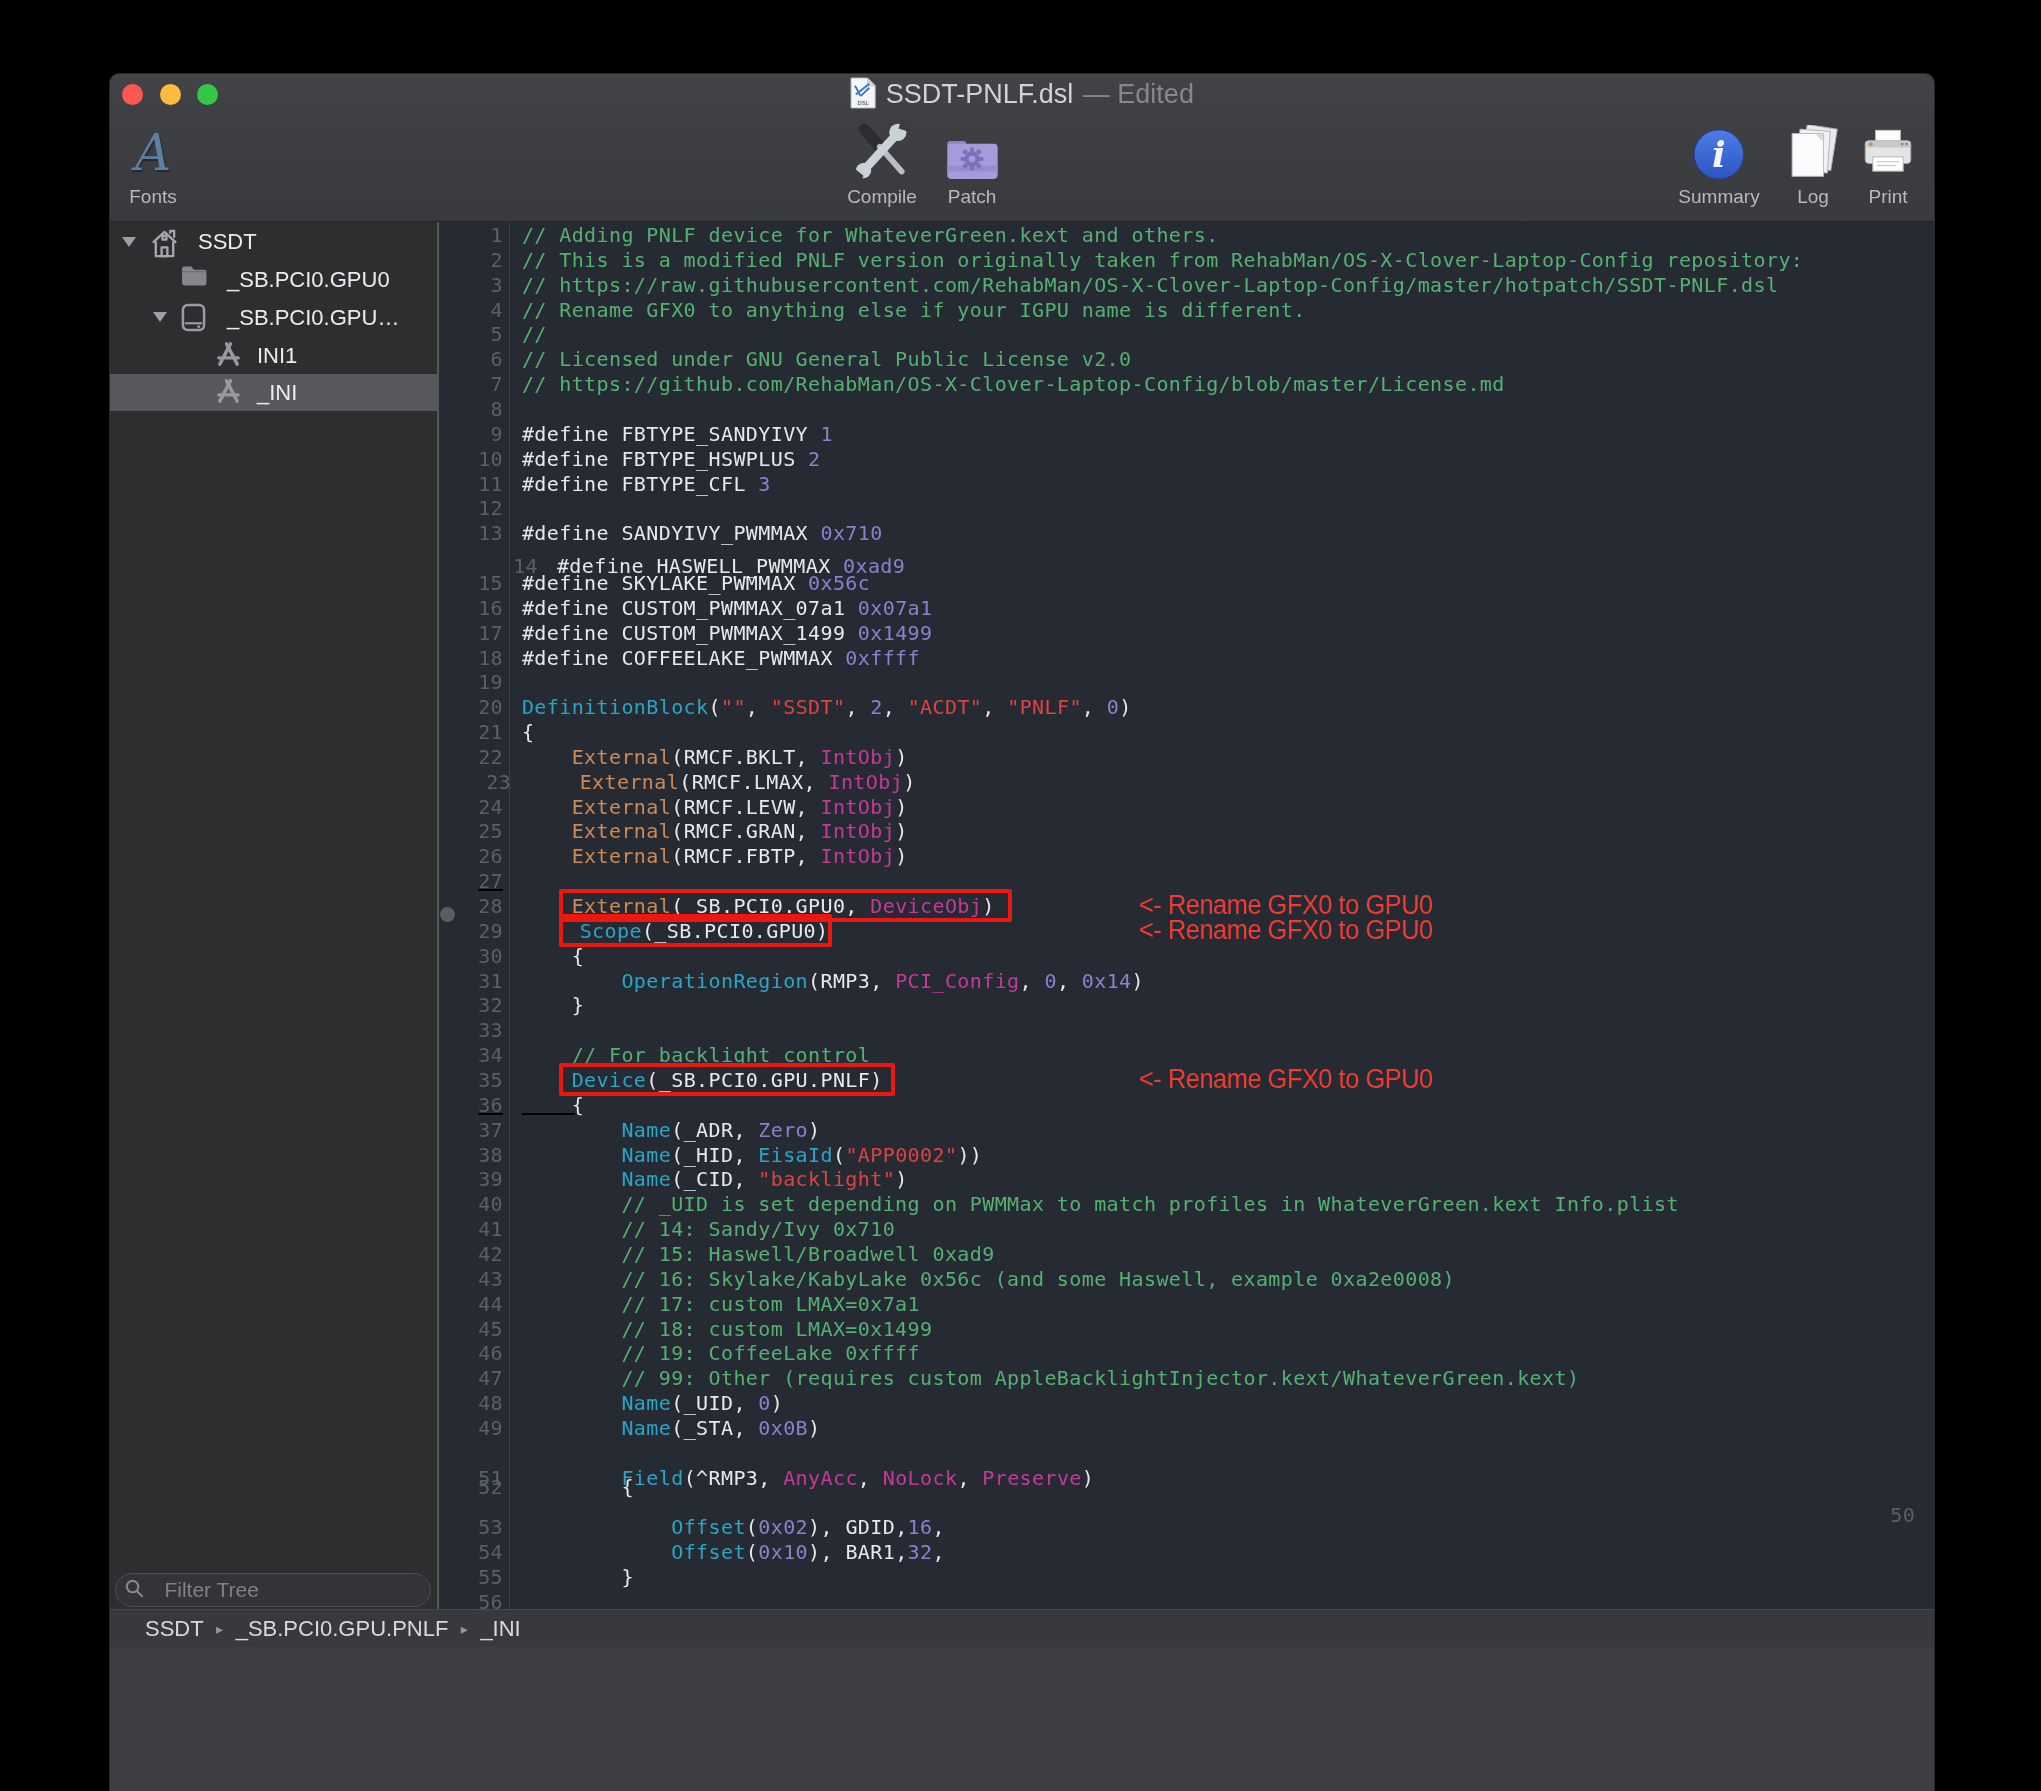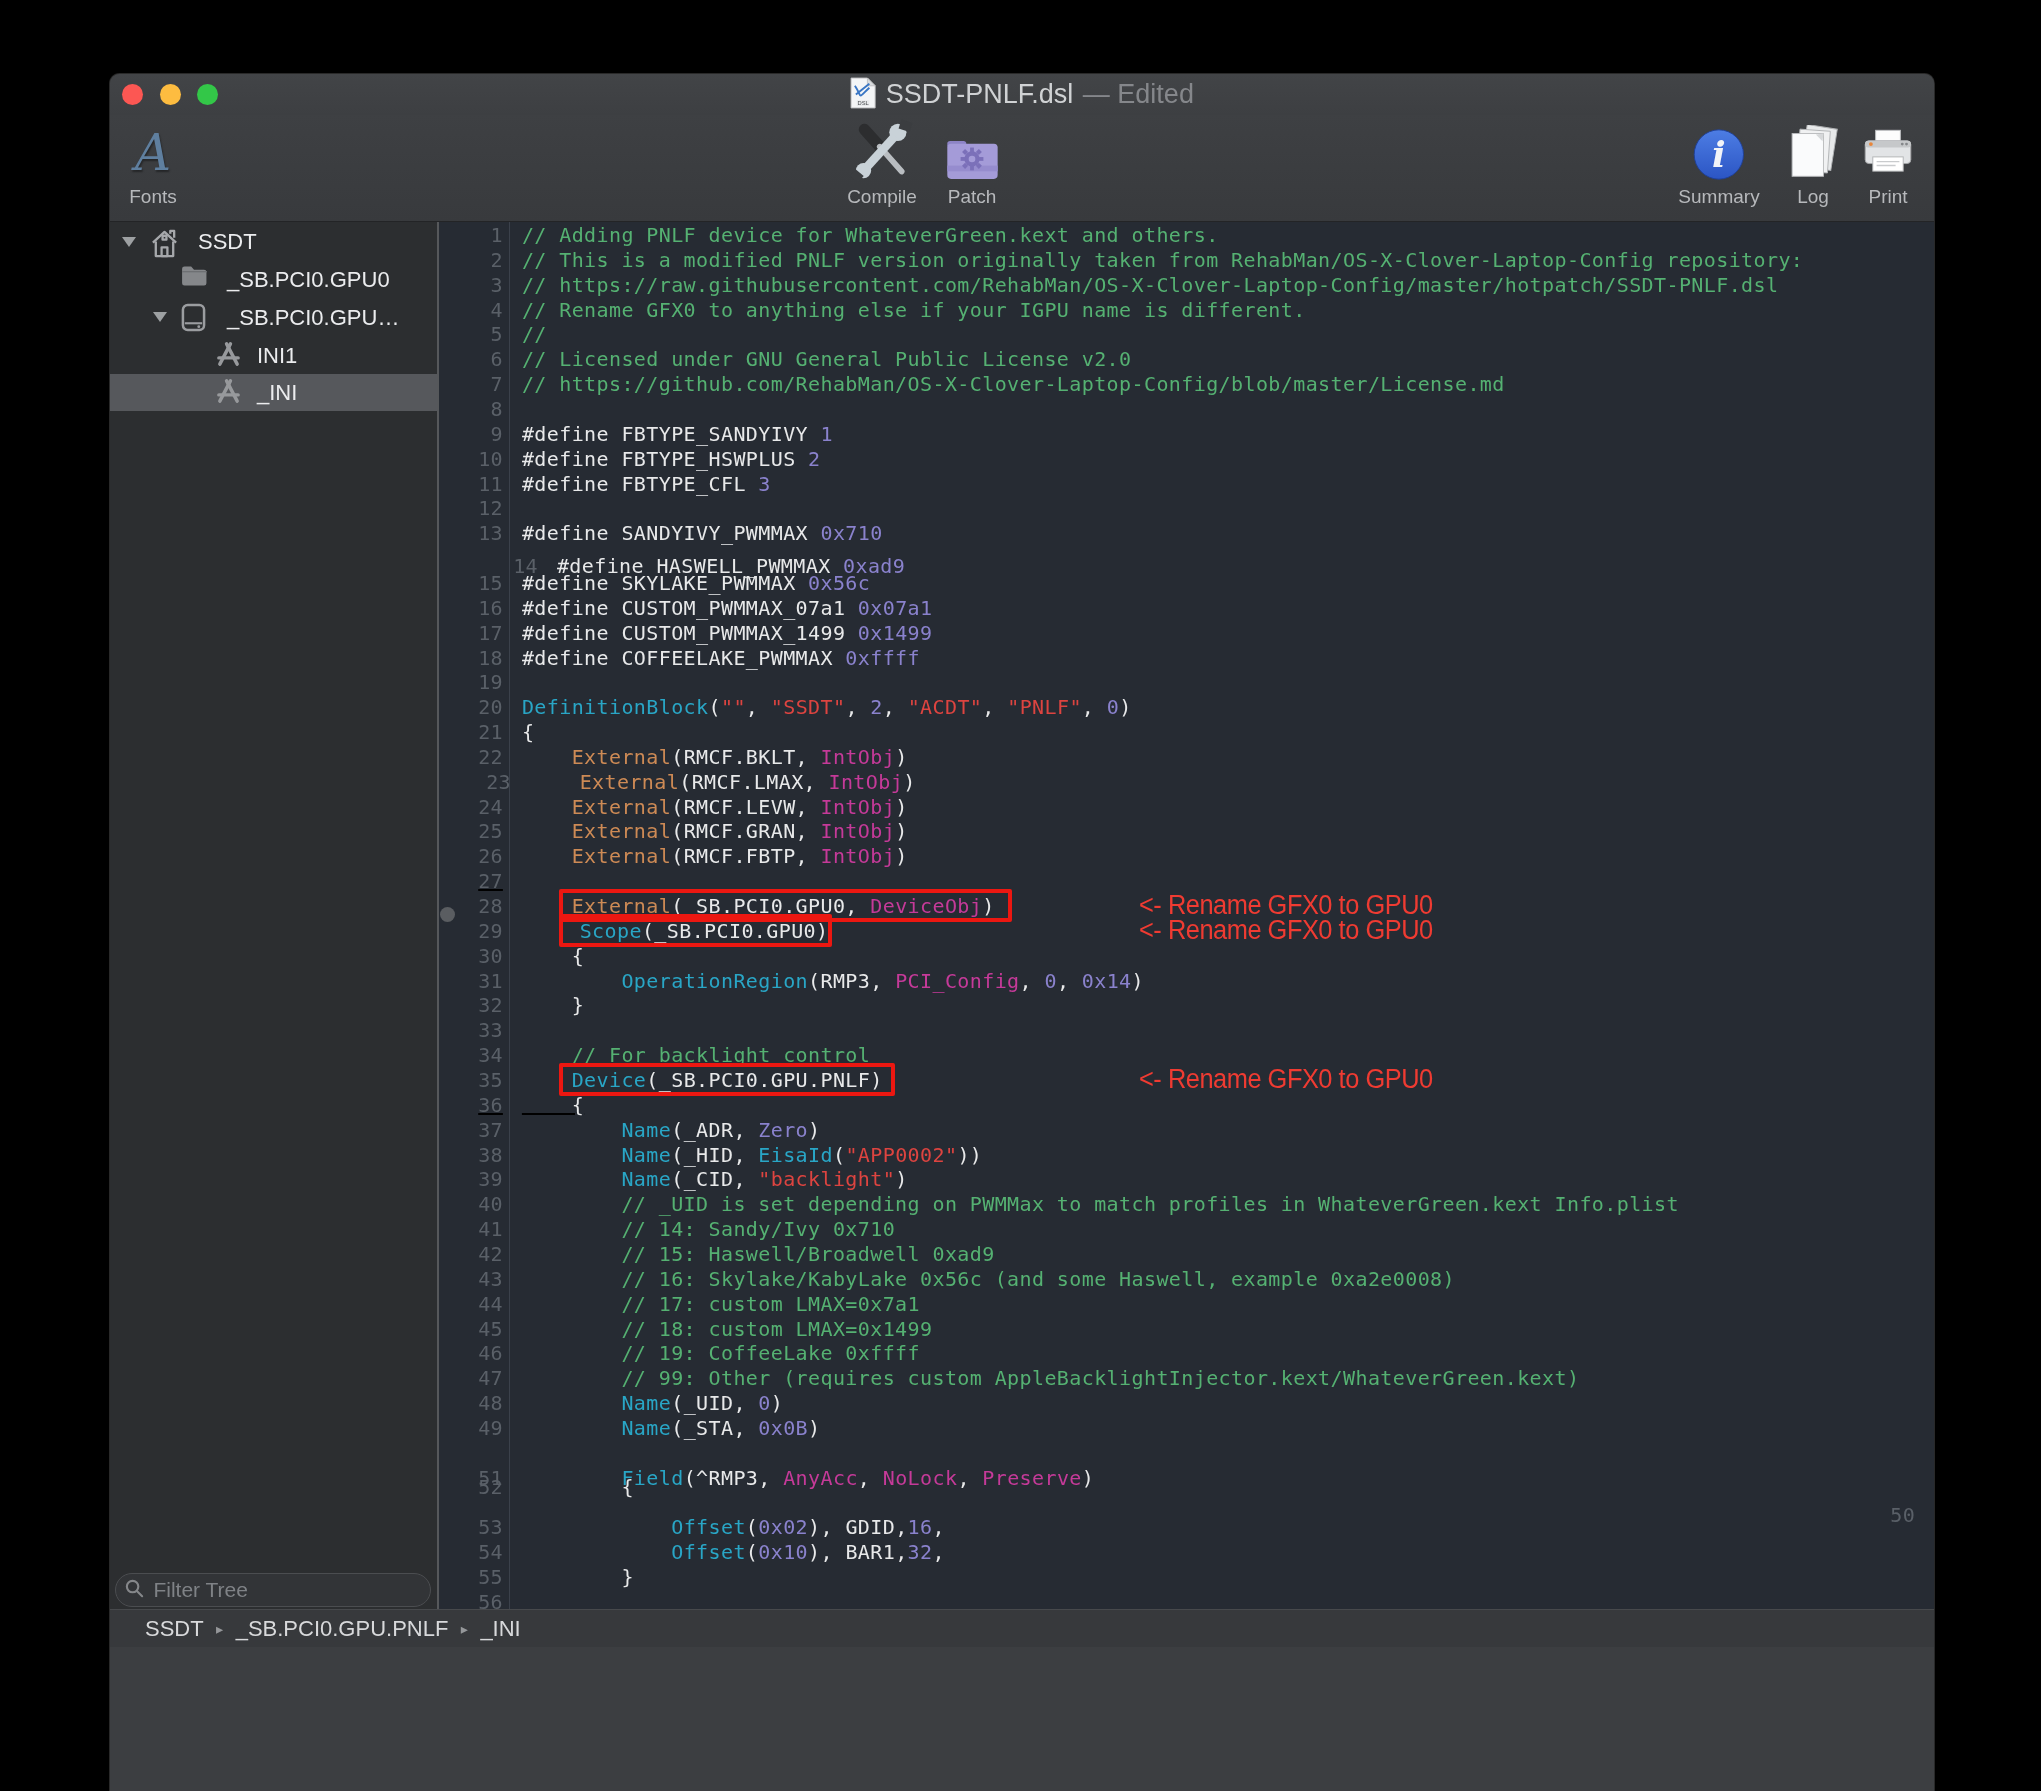--- a/index.html
+++ b/index.html
@@ -34,21 +34,21 @@
   .editor{position:relative;flex:1;height:100%;background:#262b33;overflow:hidden;}
   
   .tree-row{position:absolute;left:0;width:100%;height:37px;display:flex;align-items:center;}
   .tree-row.selected{background:#56585c;}
   .tree-tri{position:absolute;top:13.4px;width:0;height:0;border-left:7.6px solid transparent;
     border-right:7.6px solid transparent;border-top:10.5px solid #9da0a2;}
   .tree-ico{position:absolute;top:3.8px;}
   .tree-label{position:absolute;font-size:22px;color:#ebecee;white-space:nowrap;}
   
   .filter{position:absolute;left:4.8px;width:316px;height:34px;border-radius:17px;background:#323437;
-    border:1.9px solid #4b4d50;display:flex;align-items:center;padding-left:8.6px;gap:8px;}
+    border:1.9px solid #4b4d50;display:flex;align-items:center;padding-left:8.6px;gap:19px;}
   .filter-ph{font-size:21px;color:#7f8286;}
   
   .gutter-line{position:absolute;left:70px;top:0;width:1px;height:100%;background:#3b414b;}
   .code-line{position:absolute;left:0;height:25px;width:100%;display:flex;align-items:center;}
   .ln{width:64px;flex:none;text-align:right;font-family:"DejaVu Sans Mono",monospace;
     font-size:20px;color:#5a6068;letter-spacing:0.3px;}
   .ct{margin-left:19px;font-family:"DejaVu Sans Mono",monospace;font-size:20px;
     letter-spacing:0.4px;white-space:pre;}
   .ct .w{color:#e8e9ea;} .ct .c{color:#55b172;} .ct .k{color:#29a6c6;}
   .ct .o{color:#cd8a55;} .ct .m{color:#c53a99;} .ct .n{color:#8a82cd;} .ct .s{color:#dd4440;}

